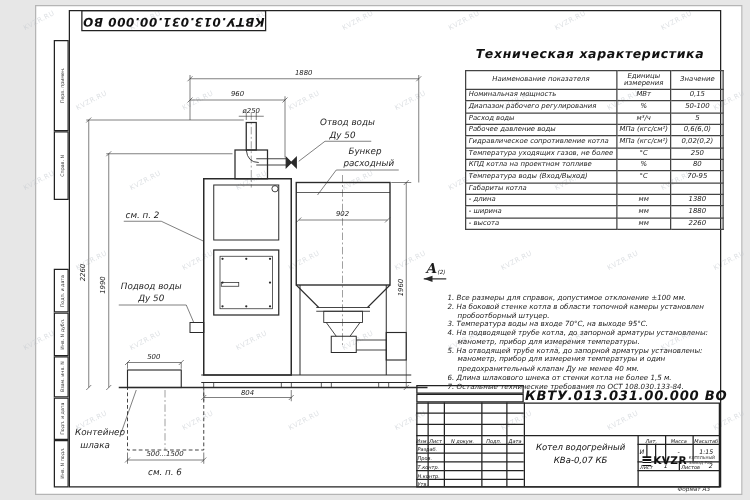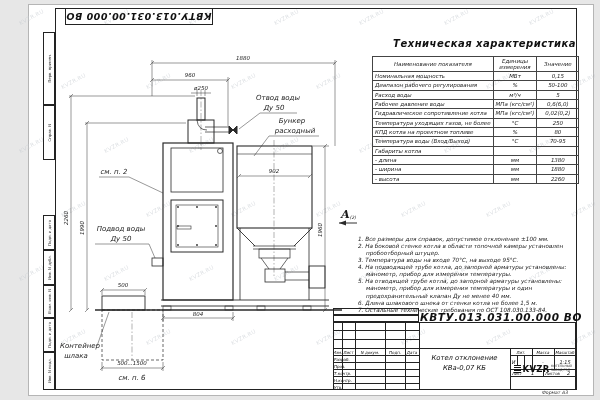--- a/index.html
+++ b/index.html
@@ -8,21 +8,21 @@
   #frame{position:absolute;left:55px;top:8px;width:522px;height:382px;border:1.4px solid #222;box-sizing:border-box;}
   
   .w{position:absolute;transform:rotate(-28deg);font-size:5.5px;color:#c3c8ce;opacity:.55;letter-spacing:.4px;white-space:nowrap;}
   
   #topdes{position:absolute;left:65px;top:8px;width:148px;height:17px;border:1.2px solid #222;box-sizing:border-box;display:flex;align-items:center;justify-content:center;}
   #topdes span{transform:rotate(180deg);font-size:9.5px;font-style:italic;font-weight:bold;letter-spacing:.5px;white-space:nowrap;color:#111;}
   
   .lcell{position:absolute;left:43px;width:12px;border:1px solid #222;box-sizing:border-box;display:flex;align-items:center;justify-content:center;background:#fff;}
   .lcell span{writing-mode:vertical-rl;transform:rotate(180deg);font-size:3.8px;color:#333;white-space:nowrap;}
   
-  #spec-title{position:absolute;left:368px;top:38px;width:208px;text-align:right;font-size:10px;font-style:italic;font-weight:bold;color:#111;letter-spacing:.5px;white-space:nowrap;}
+  #spec-title{position:absolute;left:368px;top:38px;width:208px;text-align:center;font-size:10px;font-style:italic;font-weight:bold;color:#111;letter-spacing:.5px;white-space:nowrap;}
   table.spec{position:absolute;left:372px;top:56px;border-collapse:collapse;table-layout:fixed;}
   table.spec th,table.spec td{border:1px solid #444;font-size:5.5px;font-style:italic;color:#222;padding:1px 2px;line-height:1.15;overflow:hidden;white-space:nowrap;font-weight:normal;}
   table.spec th{text-align:center;white-space:normal;line-height:1.1;}
   table.spec td.c{text-align:center;}
   
   #notes{position:absolute;left:358px;top:236px;width:216px;}
   .note{font-size:5.7px;font-style:italic;color:#222;line-height:1.24;padding-left:8px;text-indent:-8px;}
   
   #tb{position:absolute;left:333px;top:308px;width:244px;height:82px;font-style:italic;color:#111;}
   #tb .box{position:absolute;box-sizing:border-box;border:1px solid #222;}
@@ -388,21 +388,21 @@
   <div class="t4" style="left:0;top:41.5px;width:9px;text-align:center">Изм.</div>
   <div class="t4" style="left:9px;top:41.5px;width:13px;text-align:center">Лист</div>
   <div class="t4" style="left:22px;top:41.5px;width:30px;text-align:center">N докум.</div>
   <div class="t4" style="left:52px;top:41.5px;width:20px;text-align:center">Подп.</div>
   <div class="t4" style="left:72px;top:41.5px;width:14px;text-align:center">Дата</div>
   <div class="t4" style="left:1px;top:48.5px">Разраб.</div>
   <div class="t4" style="left:1px;top:55.5px">Пров.</div>
   <div class="t4" style="left:1px;top:62.5px">Т.контр.</div>
   <div class="t4" style="left:1px;top:69.5px">Н.контр.</div>
   <div class="t4" style="left:1px;top:76.5px">Утв.</div>
-  <div id="tb-name1" style="top:46px">Котел отклонение</div>
+  <div id="tb-name1" style="top:46px">Котел водогрейный</div>
   <div id="tb-name2" style="top:56px">КВа-0,07 КБ</div>
   <div class="t4" style="left:177px;top:41.5px;width:22px;text-align:center">Лит.</div>
   <div class="t4" style="left:199px;top:41.5px;width:22px;text-align:center">Масса</div>
   <div class="t4" style="left:221px;top:41.5px;width:22px;text-align:center">Масштаб</div>
   <div class="t5" style="left:177px;top:51px;width:7px;text-align:center;font-style:italic">И</div>
   <div class="t5" style="left:199px;top:51px;width:22px;text-align:center">-</div>
   <div class="t5" style="left:221px;top:51px;width:22px;text-align:center;font-style:italic">1:15</div>
   <div class="t4" style="left:179px;top:62.5px">Лист</div>
   <div class="t5" style="left:198px;top:62px;font-style:italic">1</div>
   <div class="t4" style="left:212px;top:62.5px">Листов</div>

